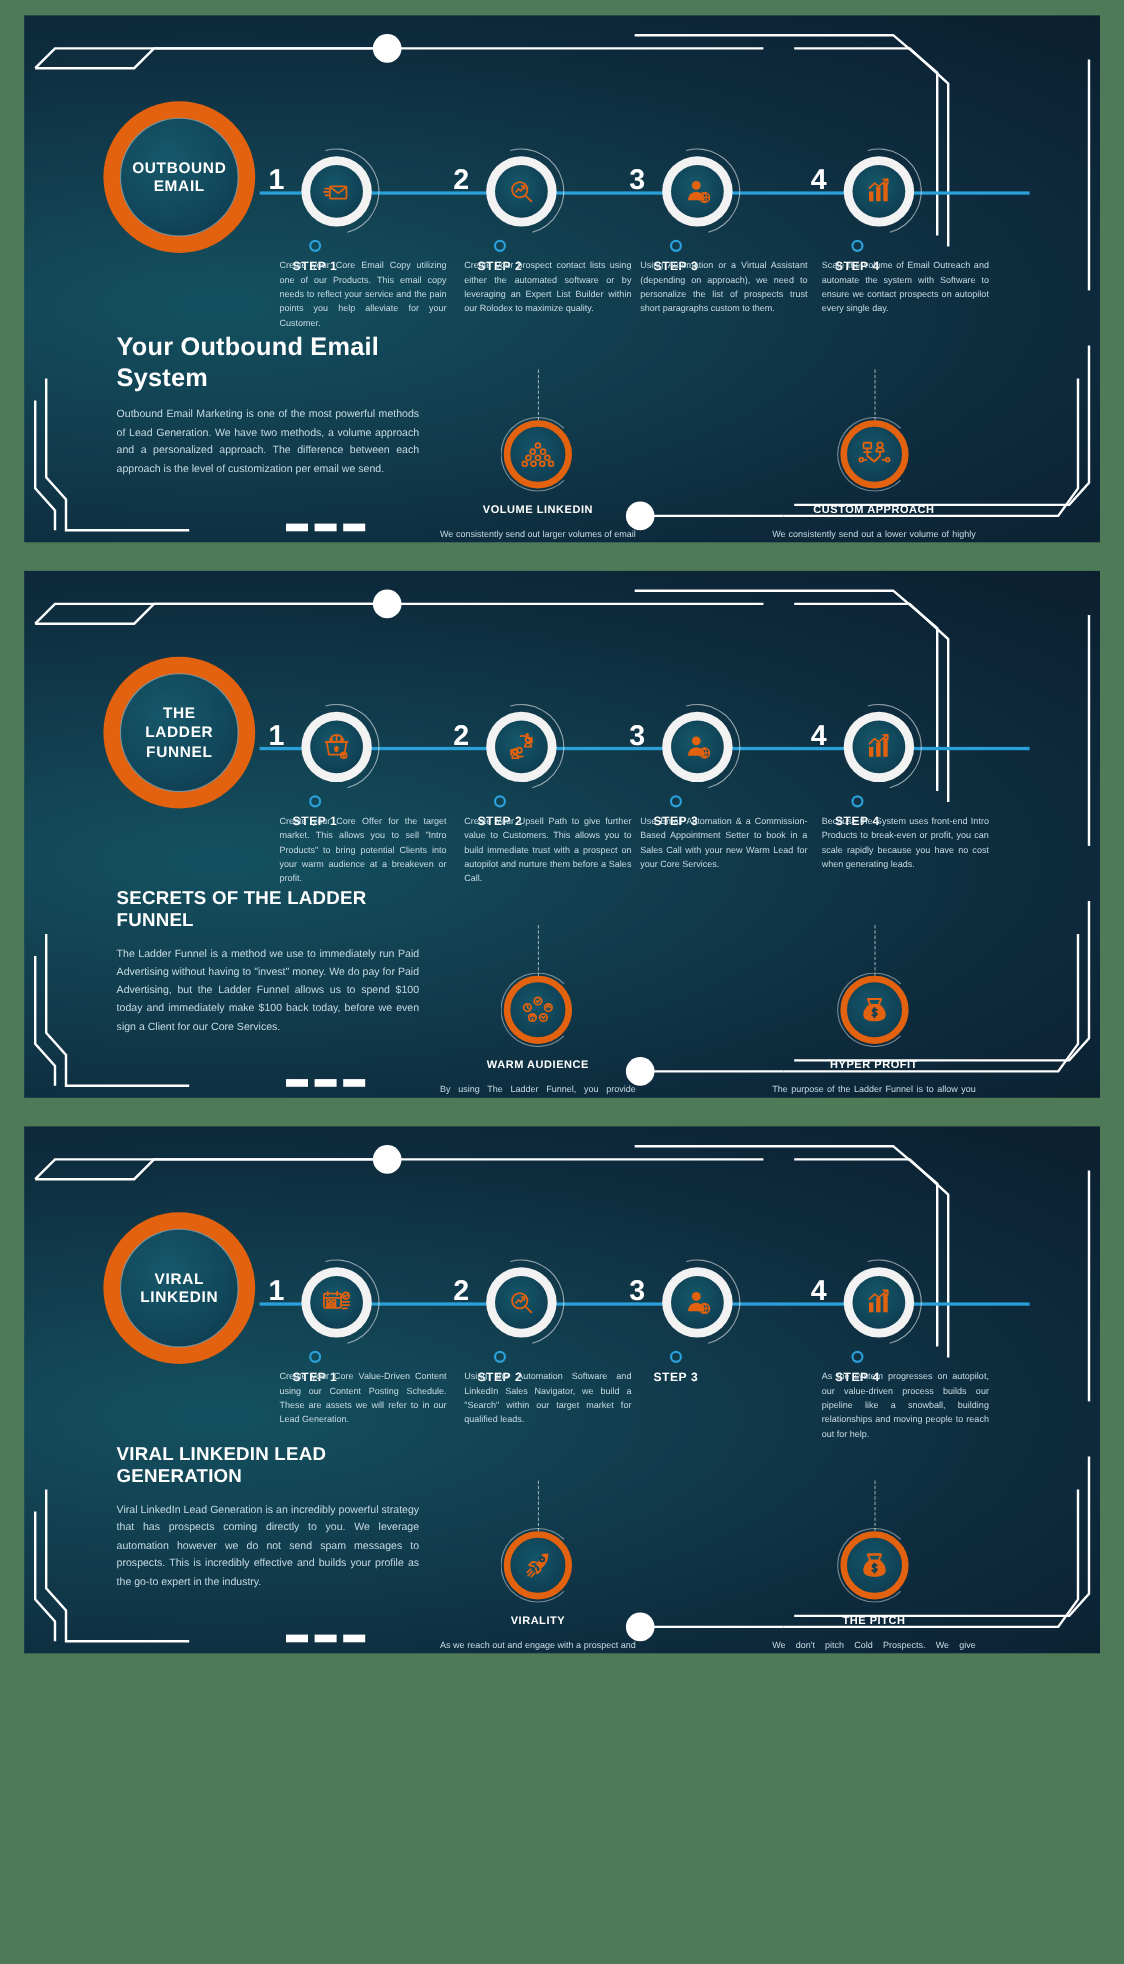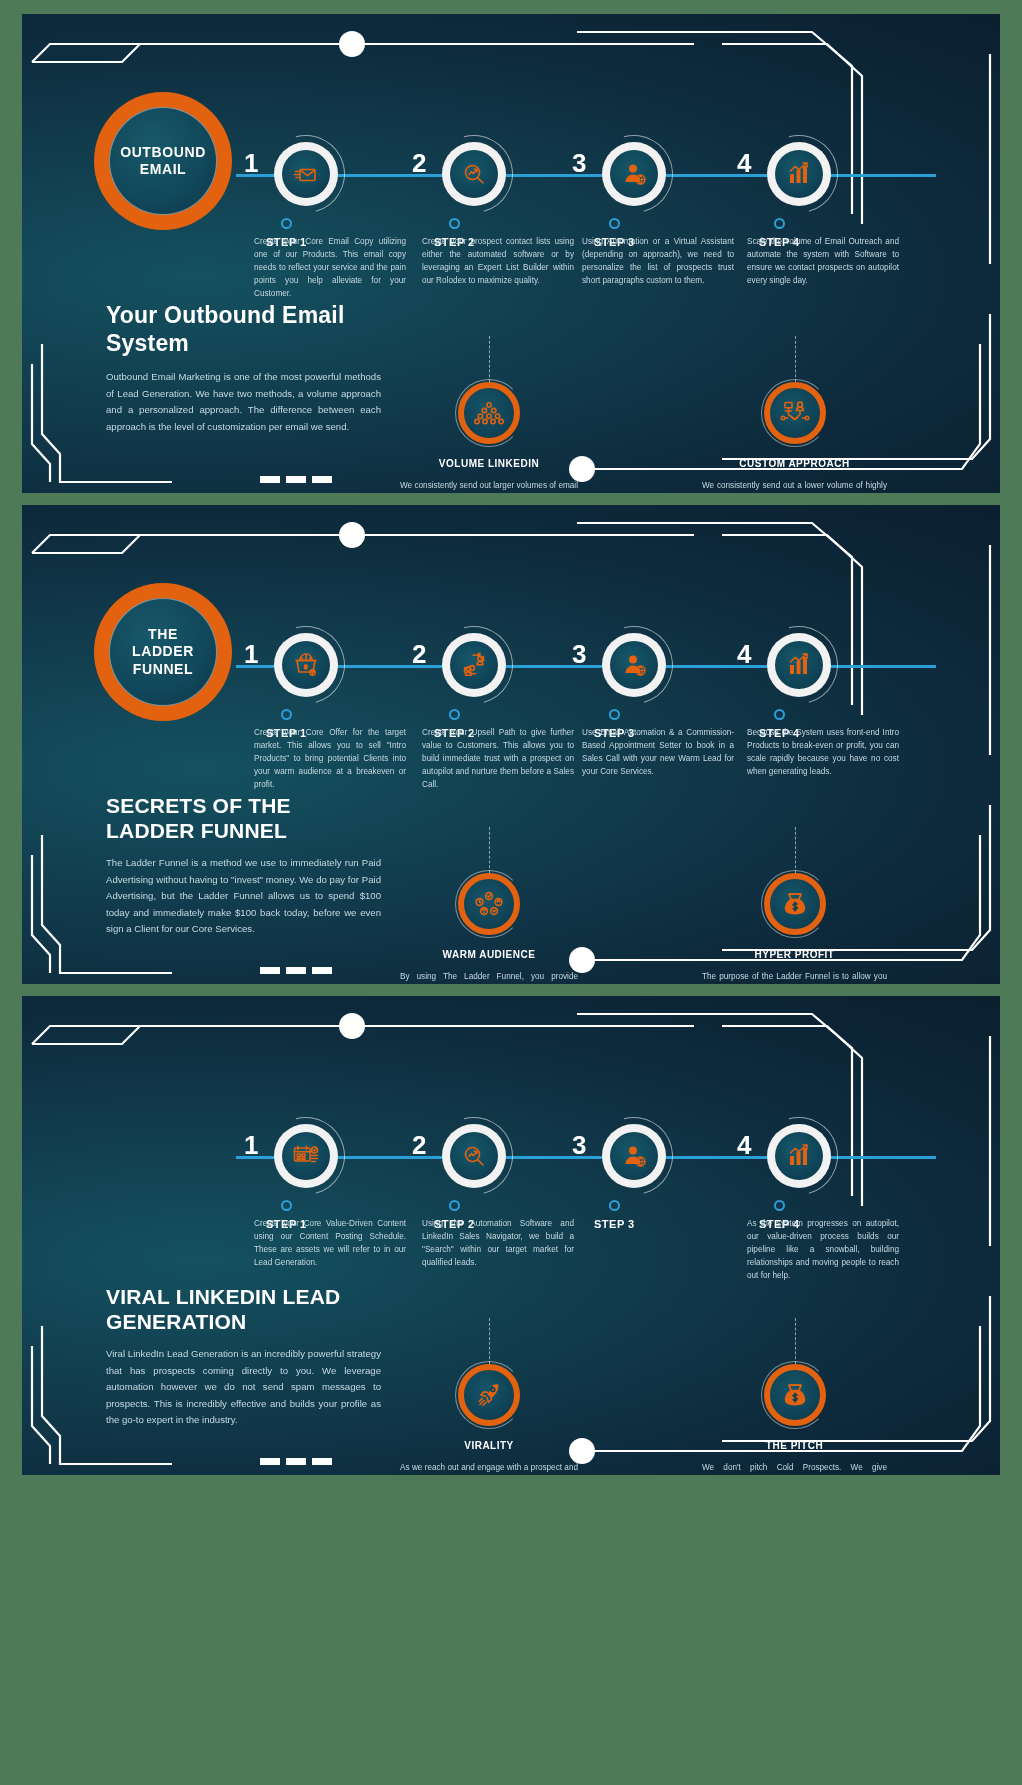--- a/index.html
+++ b/index.html
@@ -7,21 +7,21 @@
     width: 1022px;
     background: #4f7a57;
     font-family: "Liberation Sans", sans-serif;
   }
   body { padding: 14px 22px 22px 22px; }
 
   .panel {
     position: relative;
     width: 978px;
     height: 479px;
-    margin-bottom: 12px;
+    margin-bottom: 26px;
     background: radial-gradient(ellipse at 18% 55%, #145160 0%, #113b4c 38%, #0d2a3c 68%, #0b1f2f 100%);
     overflow: hidden;
   }
   .panel:last-child { margin-bottom: 0; }
 
   
   .frame-svg { position: absolute; inset: 0; width: 100%; height: 100%; pointer-events: none; }
 
   
   .hub {
@@ -117,21 +117,21 @@
   
   .headline-block { position: absolute; left: 84px; top: 288px; width: 275px; }
   .headline {
     color: #ffffff;
     font-size: 23px;
     font-weight: 700;
     line-height: 1.2;
     letter-spacing: 0.2px;
     white-space: pre-line;
   }
-  .headline.upper { text-transform: uppercase; font-size: 21px; }
+  .headline.upper { text-transform: uppercase; font-size: 17px; }
   .headline-body {
     margin-top: 12px;
     color: #c6d9e2;
     font-size: 9.6px;
     line-height: 1.72;
     text-align: justify;
   }
 
   
   .feature { position: absolute; }
@@ -492,20 +492,26 @@
       <path d="M690 455 H560"></path>
     </g>
     <circle cx="330" cy="30" r="13" fill="#ffffff"></circle>
     <circle cx="560" cy="455" r="13" fill="#ffffff"></circle>
     <g fill="#ffffff">
       <rect x="238" y="462" width="20" height="7"></rect>
       <rect x="264" y="462" width="20" height="7"></rect>
       <rect x="290" y="462" width="20" height="7"></rect>
     </g>
   </svg>
+      <div class="hub">
+      <div class="hub-inner">
+        <div class="hub-label">VIRAL
+LINKEDIN</div>
+      </div>
+    </div>
       <div class="timeline"></div>
       <div class="step-node" style="left:252px">
         <span class="step-num">1</span>
         <div class="node-ring">
           <div class="node-face">
             <svg width="30" height="26" viewBox="0 0 30 26">
               <rect class="o" x="3.5" y="5" width="15.5" height="13" rx="1.2"></rect>
               <path class="o" d="M3.5 8.8h15.5"></path>
               <path class="o" d="M7 3.3v3.2M15.5 3.3v3.2"></path>
               <rect class="o" x="6.2" y="11" width="3" height="2.6"></rect>

